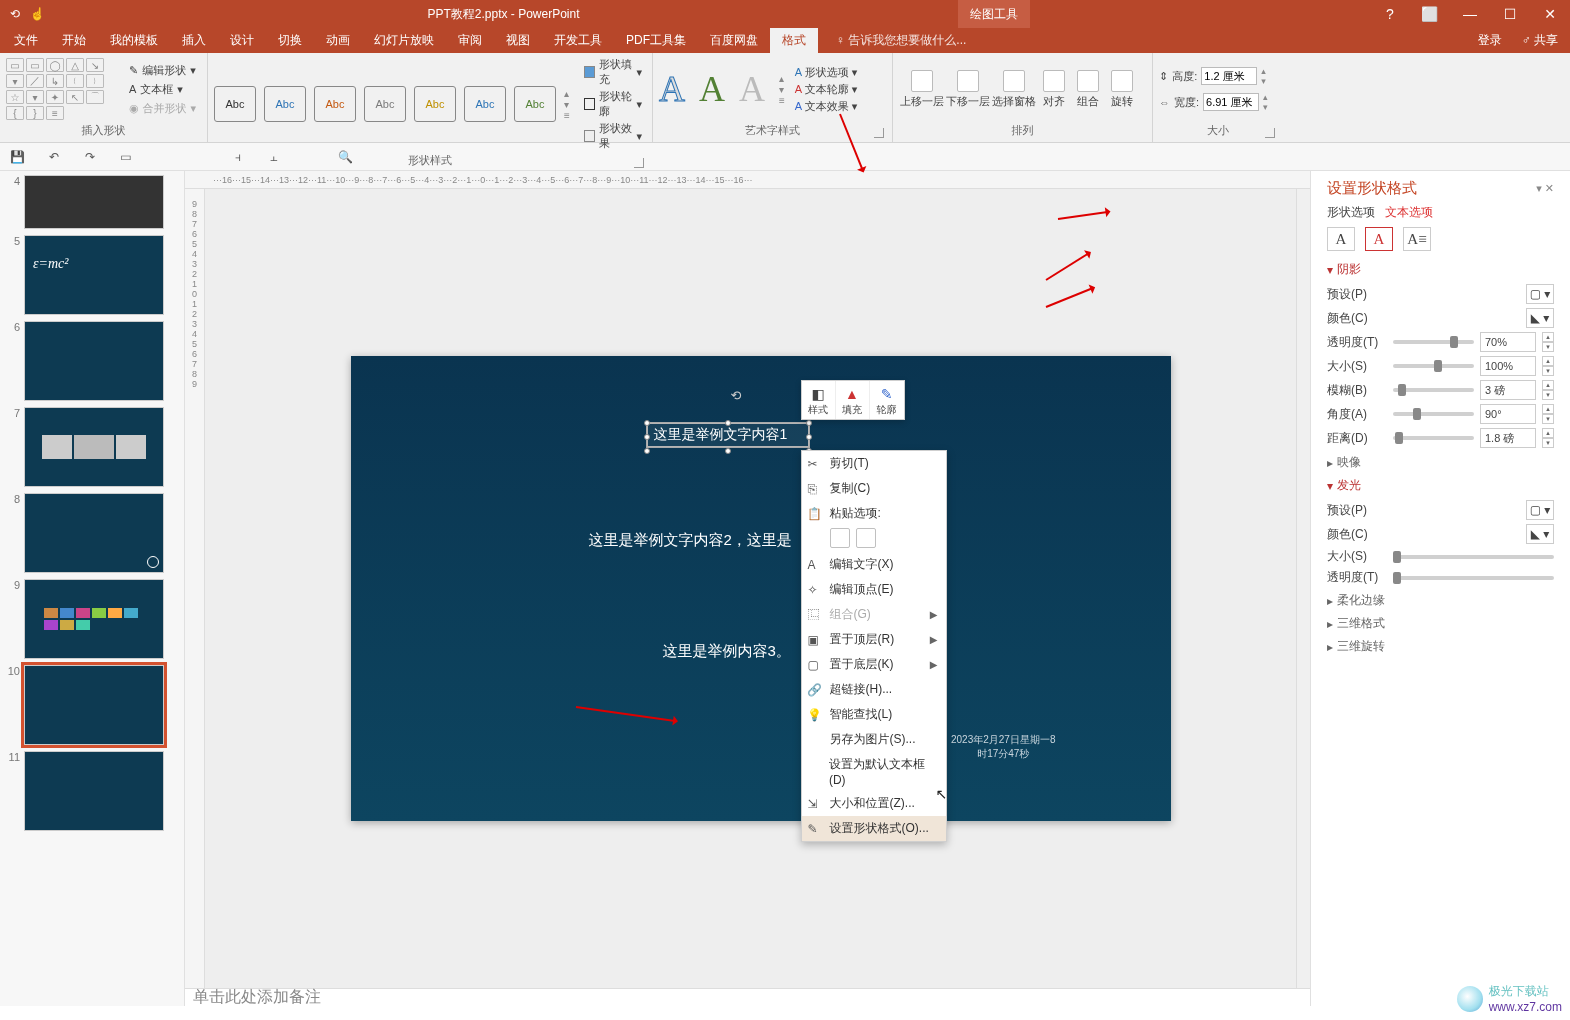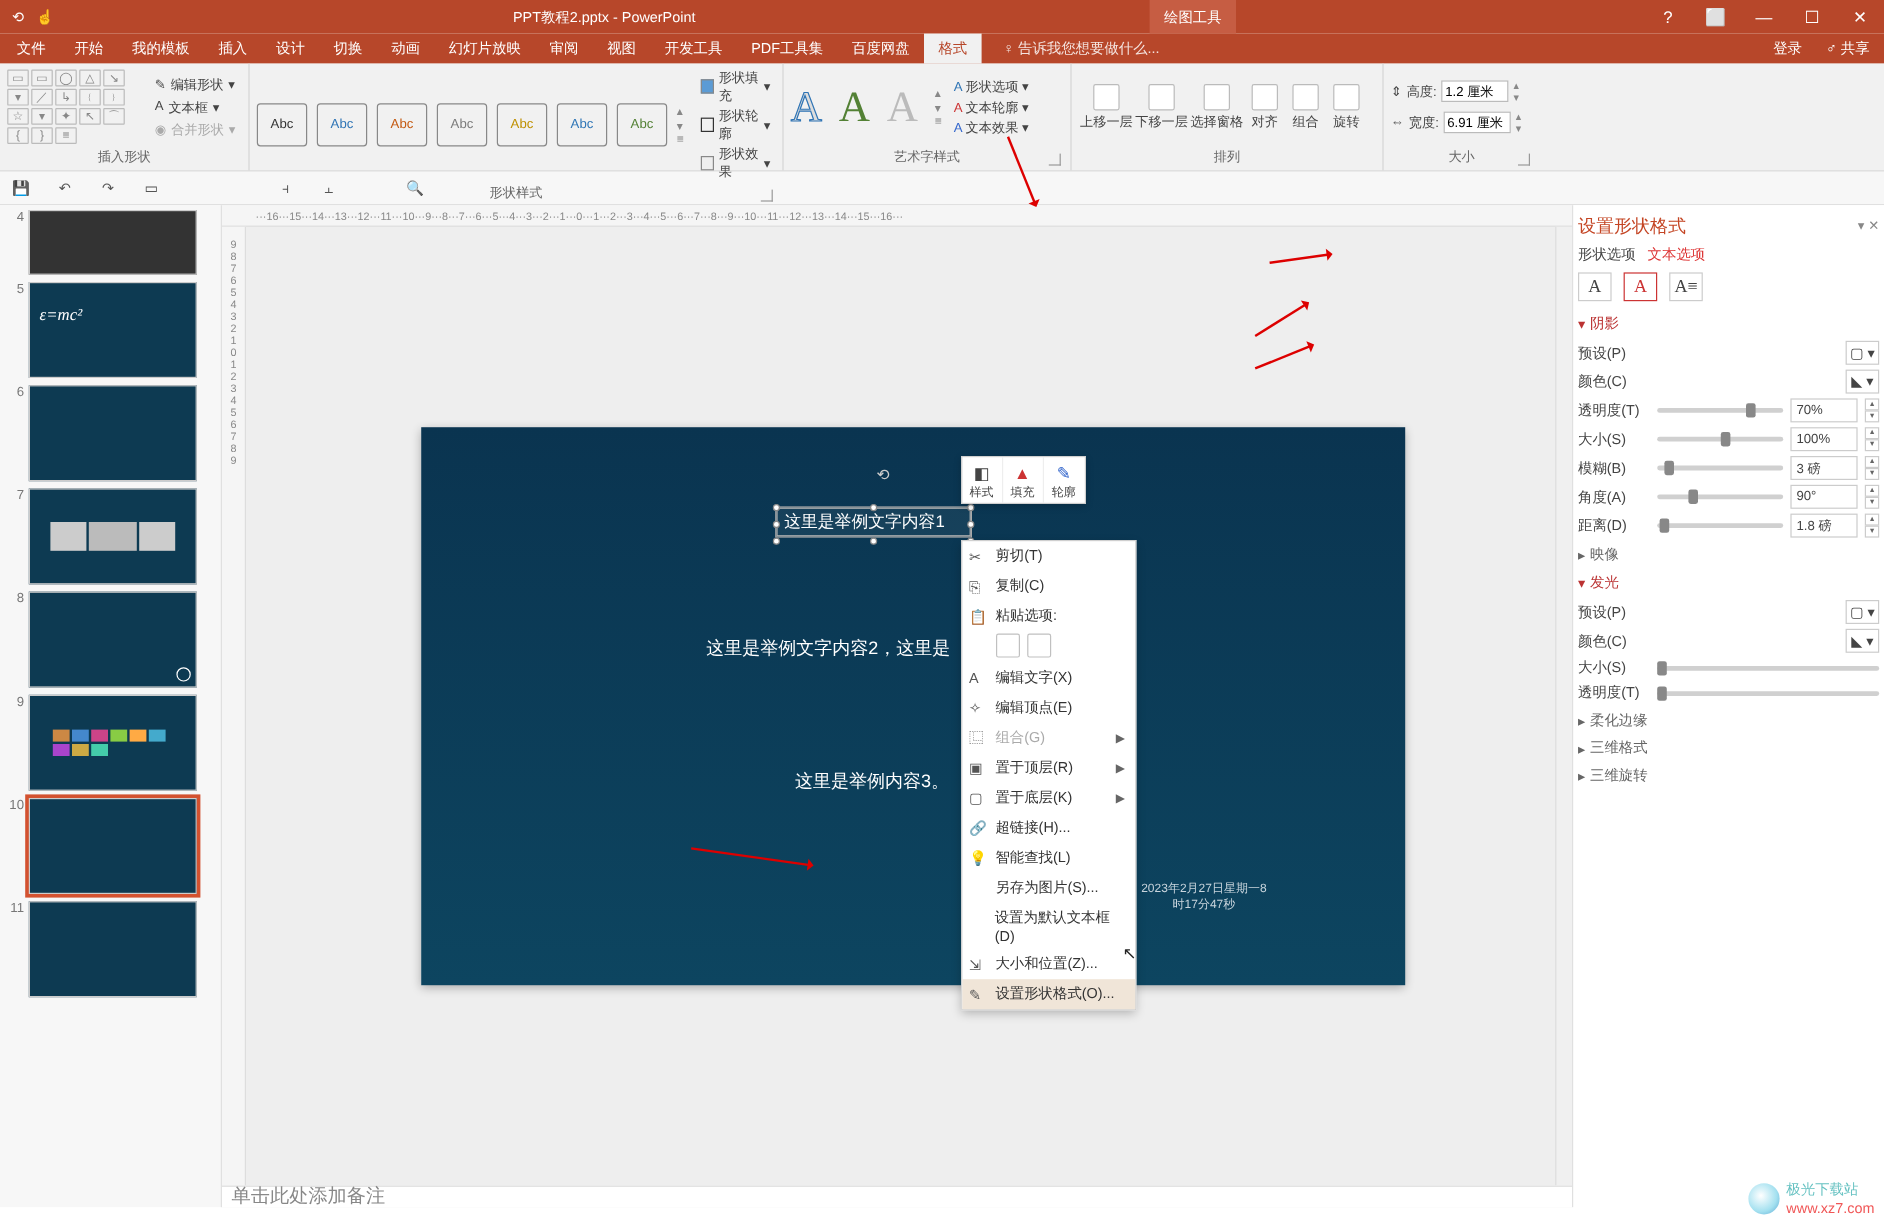--- a/index.html
+++ b/index.html
@@ -100,21 +100,21 @@
 .ctxmenu .row .ic { width:16px; font-size:12px; color:#555; }
 .ctxmenu .row .arr { margin-left:auto; font-size:10px; color:#666; }
 .ctxmenu .row.dis { color:#aaa; }
 .ctxmenu .paste-opts { padding:2px 6px 4px 28px; display:flex; gap:6px; }
 .ctxmenu .paste-opts .pi { width:20px; height:20px; border:1px solid #c0c0c0; border-radius:2px; }
 
 
 .notes { height:18px; background:#fff; border-top:1px solid #ddd; padding:0 8px; color:#888; font-size:16px; display:flex; align-items:center; }
 
 
-.rightpane { width:260px; background:#fff; border-left:1px solid #e0e0e0; padding:8px 4px; font-size:12px; color:#444; }
+.rightpane { width:260px; background:#fff; border-left:1px solid #e0e0e0; padding:8px 16px; font-size:12px; color:#444; }
 .rightpane .hdr { font-size:15px; color:#c44524; margin-bottom:6px; display:flex; justify-content:space-between; align-items:center; }
 .rightpane .hdr .more { font-size:11px; color:#888; }
 .rightpane .subtabs { display:flex; gap:10px; font-size:12px; margin-bottom:6px; }
 .rightpane .subtabs .st.red{color:#d33;}
 .rightpane .icrow { display:flex; gap:10px; margin:6px 0 10px; }
 .rightpane .icrow .fi { width:28px; height:24px; border:1px solid #ccc; display:flex; align-items:center; justify-content:center; font-family:"Times New Roman"; font-size:15px; }
 .rightpane .icrow .fi.red{color:#c33;border-color:#c33}
 .rightpane .sec-title { color:#b33; font-size:12px; margin:6px 0; display:flex; align-items:center; gap:4px; }
 .rightpane .sec-title.muted{color:#666}
 .rightpane .prop { display:flex; align-items:center; margin:4px 0; gap:6px; }
@@ -607,14 +607,14 @@
 </div>
 
 <div class="raline" style="left:840px;top:113px;width:60px;transform:rotate(68deg)"></div>
 <div class="raline" style="left:1058px;top:218px;width:50px;transform:rotate(-8deg)"></div>
 <div class="raline" style="left:1046px;top:279px;width:50px;transform:rotate(-32deg)"></div>
 <div class="raline" style="left:1046px;top:306px;width:50px;transform:rotate(-22deg)"></div>
 <div class="raline" style="left:576px;top:706px;width:100px;transform:rotate(8deg)"></div>
 
 <div class="watermark">
   <span class="logo"></span>
-  <span><span>极光下载站</span><br><span style="color:#ef4444">www.xz7.com</span></span>
+  <span><span>极光下载站</span><br><span style="color:#4c1d95">www.xz7.com</span></span>
 </div>
 
 </body></html>

